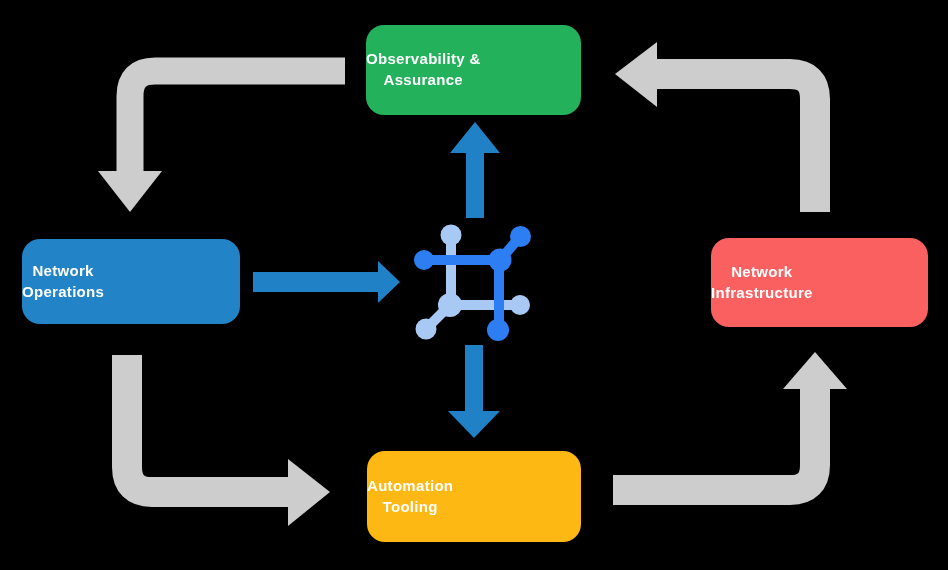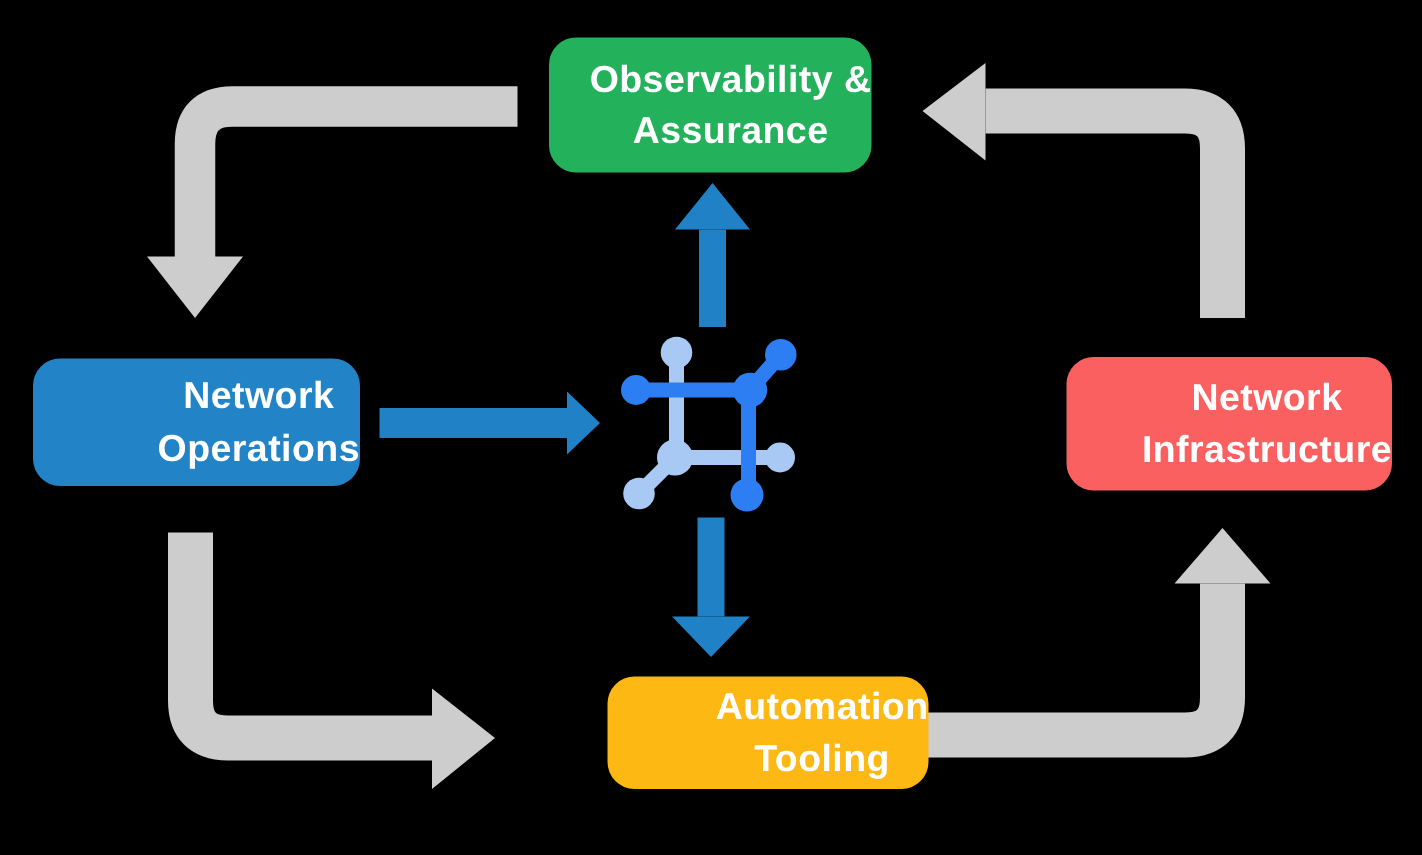--- a/index.html
+++ b/index.html
@@ -17,31 +17,31 @@
   .blue-shaft  { fill: none; stroke: var(--arrow-blue, #2181C6); }
   .blue-head   { fill: var(--arrow-blue, #2181C6); }
 
   .icon-light-line { fill: none; stroke: var(--icon-light, #A9C9F5); stroke-width: 10; }
   .icon-dark-line  { fill: none; stroke: var(--icon-dark, #2C7EF2); stroke-width: 10; }
   .icon-light-dot  { fill: var(--icon-light, #A9C9F5); }
   .icon-dark-dot   { fill: var(--icon-dark, #2C7EF2); }
 
   .node {
     position: absolute;
-    display: flex; align-items: center; justify-content: flex-end;
+    display: flex; align-items: center; justify-content: flex-start;
     border-radius: 18px;
     color: var(--text, #fff);
-    font-size: 25px; font-weight: 700; letter-spacing: 0.3px;
+    font-size: 15px; font-weight: 700; letter-spacing: 0.3px;
     text-align: center; line-height: 1.38;
     white-space: pre-line;
   }
   .node-observability  { left: 366px; top: 25px;  width: 215px; height: 90px; background: var(--node-observability, #23B15B); }
   .node-operations     { left: 22px;  top: 239px; width: 218px; height: 85px; background: var(--node-operations, #2283C6); }
   .node-infrastructure { left: 711px; top: 238px; width: 217px; height: 89px; background: var(--node-infrastructure, #FA6060); }
-  .node-automation     { left: 367px; top: 451px; width: 214px; height: 75px; background: var(--node-automation, #FDB813); margin-left: 38px; }
+  .node-automation     { left: 367px; top: 451px; width: 214px; height: 91px; background: var(--node-automation, #FDB813); }
 </style>
 </head>
 <body>
 
 <div class="stage">
 
   <svg class="layer" viewBox="0 0 948 570">
 
     <g>
       <path class="gray-shaft" stroke-width="27" d="M345,71 H155 Q130,71 130,96 V172"></path>

